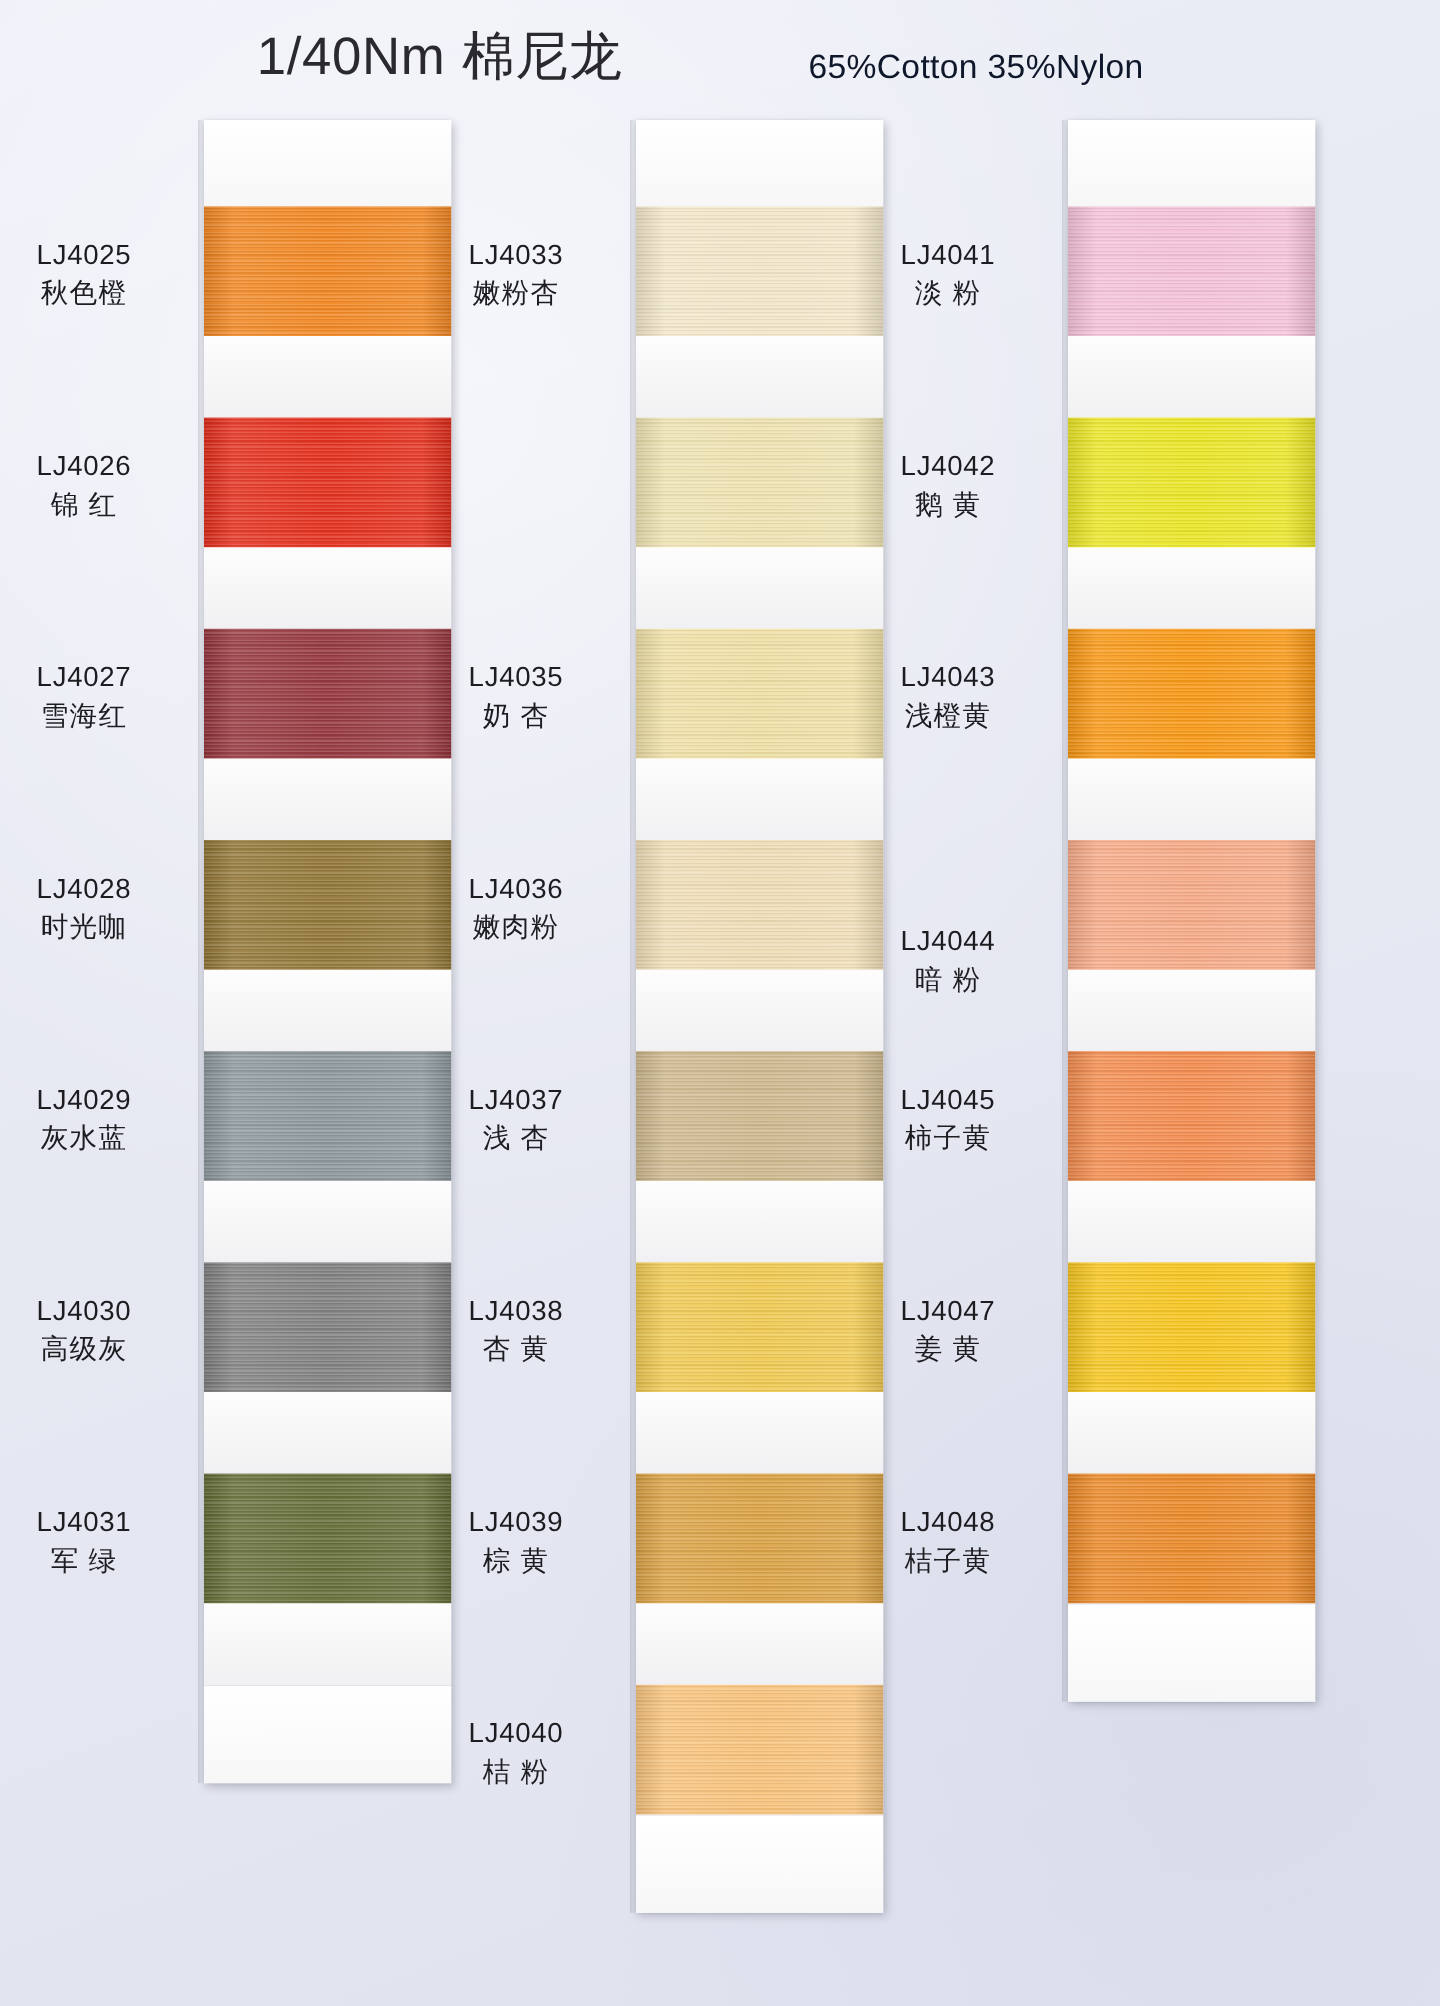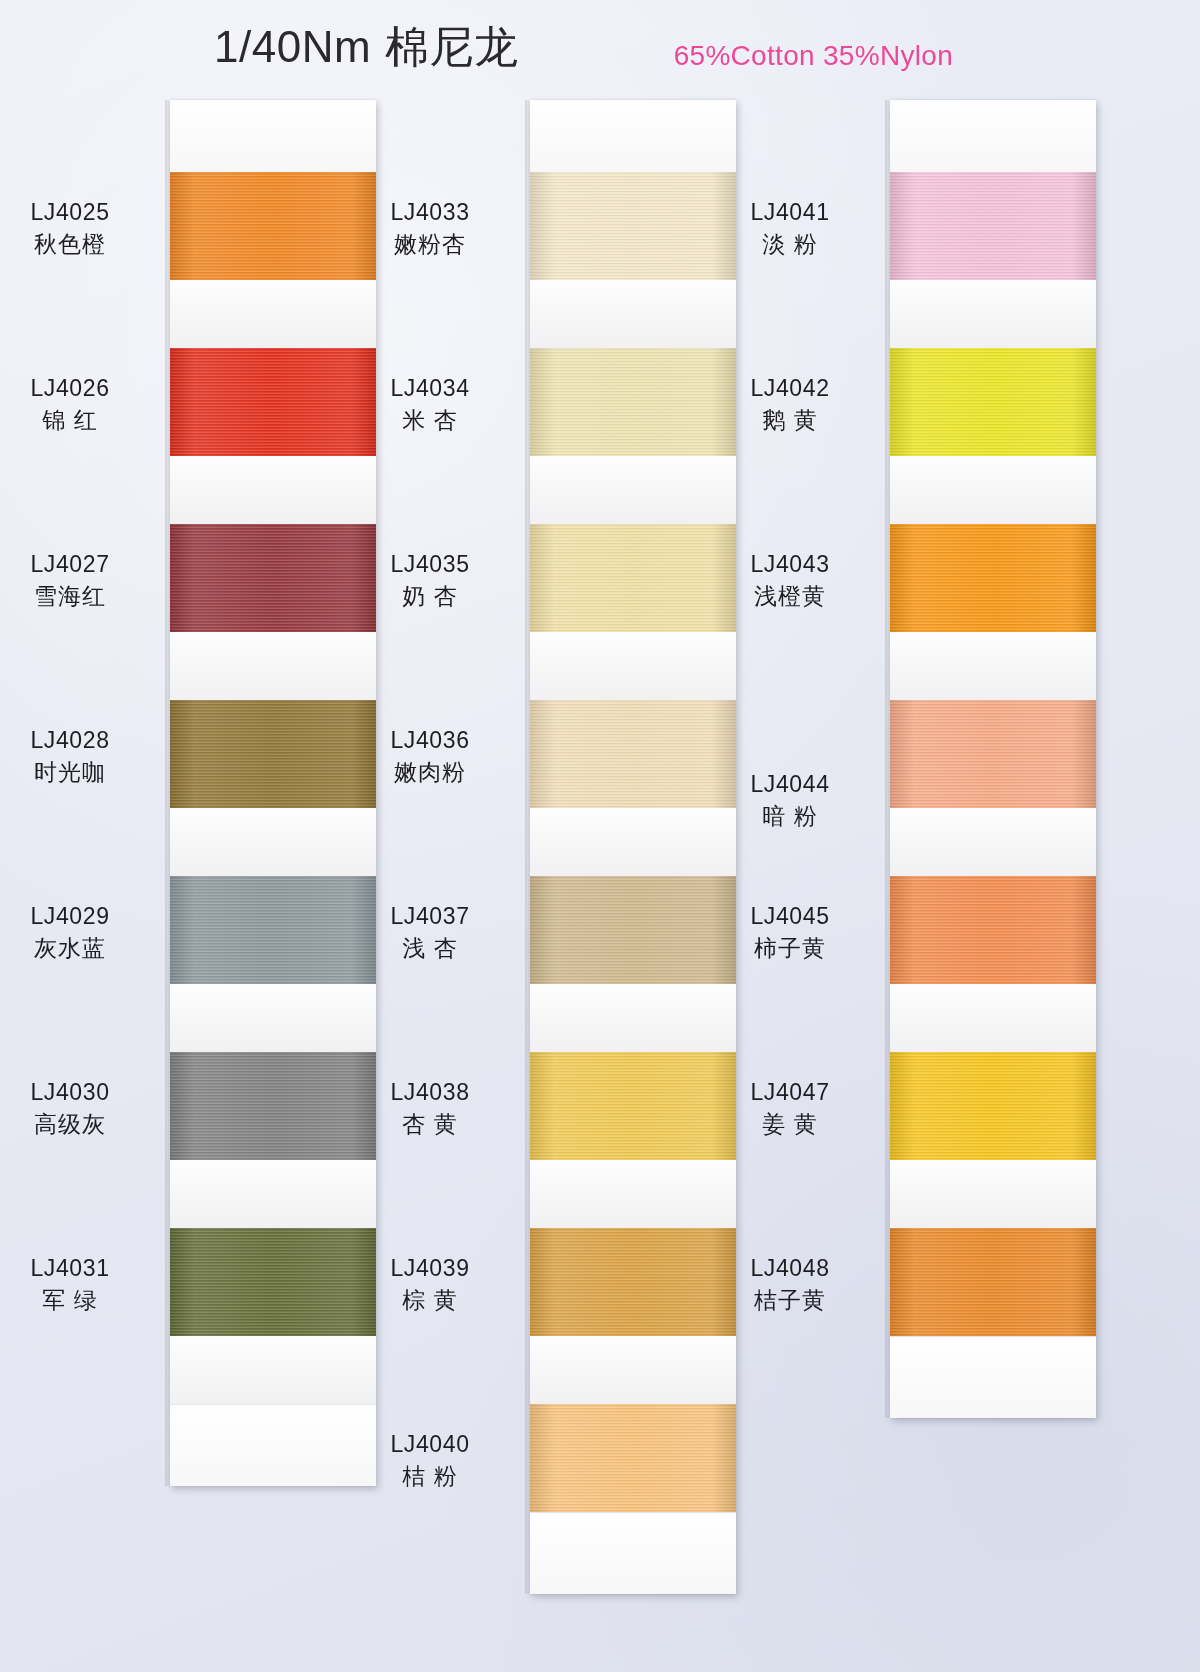--- a/index.html
+++ b/index.html
@@ -23,21 +23,21 @@
 
   
   .header { position: absolute; top: 0; left: 0; width: 1049px; height: 92px; }
   .title {
     position: absolute; left: 214px; top: 18px;
     font-size: 44px; letter-spacing: 0.5px; color: #2a2a2e; white-space: nowrap;
   }
   .title .cn { margin-left: 14px; font-weight: 500; }
   .composition {
     position: absolute; right: 96px; top: 40px;
-    font-size: 28px; color: #ec4899; white-space: nowrap; letter-spacing: 0.3px;
+    font-size: 28px; color: #0f172a; white-space: nowrap; letter-spacing: 0.3px;
   }
 
   
   .board { position: absolute; inset: 0; }
   .column { position: absolute; top: 100px; width: 206px; }
   .col-0 { left: 170px; }
   .col-1 { left: 530px; }
   .col-2 { left: 890px; }
 
   .card-strip {
@@ -201,24 +201,20 @@
           <div class="swatch" title="LJ4033 嫩粉杏" style="height: 108px; background: rgb(242, 230, 200);"></div>
           <div class="gap" style="height: 68px;"></div>
           <div class="label" style="top: 26px;">
             <span class="code">LJ4033</span>
             <span class="name">嫩粉杏</span>
           </div>
         </div>
         <div class="swatch-slot">
           <div class="swatch" title="LJ4034 米 杏" style="height: 108px; background: rgb(237, 226, 176);"></div>
           <div class="gap" style="height: 68px;"></div>
-          <div class="label" style="top: 26px;">
-            <span class="code">LJ4034</span>
-            <span class="name">米 杏</span>
-          </div>
         </div>
         <div class="swatch-slot">
           <div class="swatch" title="LJ4035 奶 杏" style="height: 108px; background: rgb(239, 223, 164);"></div>
           <div class="gap" style="height: 68px;"></div>
           <div class="label" style="top: 26px;">
             <span class="code">LJ4035</span>
             <span class="name">奶 杏</span>
           </div>
         </div>
         <div class="swatch-slot">

